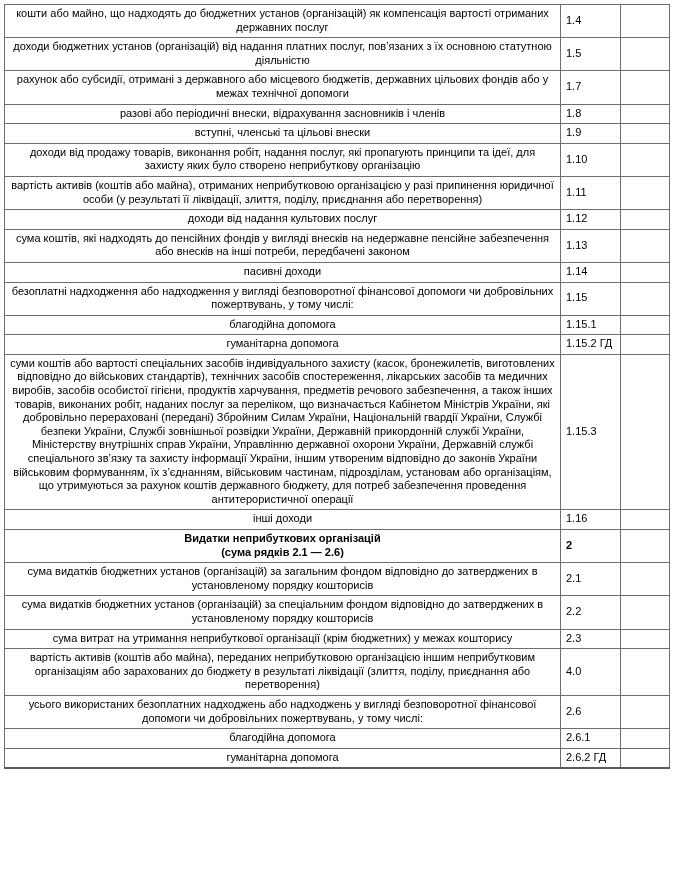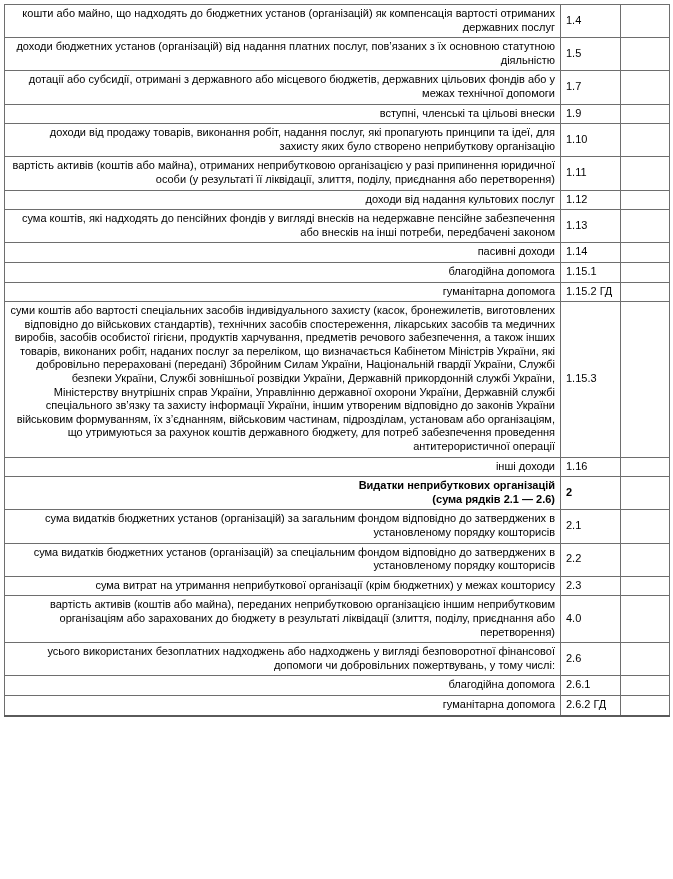--- a/index.html
+++ b/index.html
@@ -28,21 +28,21 @@
     line-height: 13.6px;
     color: #000000;
     padding: 2px 5px 3px 5px;
     overflow: hidden;
   }
   col.c-desc { width: 556px; }
   col.c-code { width: 60px; }
   col.c-val  { width: 49px; }
   td.desc {
     vertical-align: middle;
-    text-align: right;
+    text-align: center;
     white-space: pre-line;
   }
   td.code {
     vertical-align: middle;
     padding-left: 2px;
     padding-right: 2px;
   }
   td.val {
     vertical-align: middle;
   }
@@ -63,22 +63,27 @@
     <td class="desc">кошти або майно, що надходять до бюджетних установ (організацій) як компенсація вартості отриманих державних послуг</td>
     <td class="code">1.4</td>
     <td class="val"></td>
   </tr>
         <tr>
     <td class="desc">доходи бюджетних установ (організацій) від надання платних послуг, пов’язаних з їх основною статутною діяльністю</td>
     <td class="code">1.5</td>
     <td class="val"></td>
   </tr>
         <tr>
-    <td class="desc">дотації або субсидії, отримані з державного або місцевого бюджетів, державних цільових фондів або у межах технічної допомоги</td>
+    <td class="desc">рахунок або субсидії, отримані з державного або місцевого бюджетів, державних цільових фондів або у межах технічної допомоги</td>
     <td class="code">1.7</td>
+    <td class="val"></td>
+  </tr>
+        <tr>
+    <td class="desc">разові або періодичні внески, відрахування засновників і членів</td>
+    <td class="code">1.8</td>
     <td class="val"></td>
   </tr>
         <tr>
     <td class="desc">вступні, членські та цільові внески</td>
     <td class="code">1.9</td>
     <td class="val"></td>
   </tr>
         <tr>
     <td class="desc">доходи від продажу товарів, виконання робіт, надання послуг, які пропагують принципи та ідеї, для захисту яких було створено неприбуткову організацію</td>
     <td class="code">1.10</td>
@@ -95,20 +100,25 @@
     <td class="val"></td>
   </tr>
         <tr>
     <td class="desc">сума коштів, які надходять до пенсійних фондів у вигляді внесків на недержавне пенсійне забезпечення або внесків на інші потреби, передбачені законом</td>
     <td class="code">1.13</td>
     <td class="val"></td>
   </tr>
         <tr>
     <td class="desc">пасивні доходи</td>
     <td class="code">1.14</td>
+    <td class="val"></td>
+  </tr>
+        <tr>
+    <td class="desc">безоплатні надходження або надходження у вигляді безповоротної фінансової допомоги чи добровільних пожертвувань, у тому числі:</td>
+    <td class="code">1.15</td>
     <td class="val"></td>
   </tr>
         <tr>
     <td class="desc">благодійна допомога</td>
     <td class="code">1.15.1</td>
     <td class="val"></td>
   </tr>
         <tr>
     <td class="desc">гуманітарна допомога</td>
     <td class="code">1.15.2 ГД</td>

